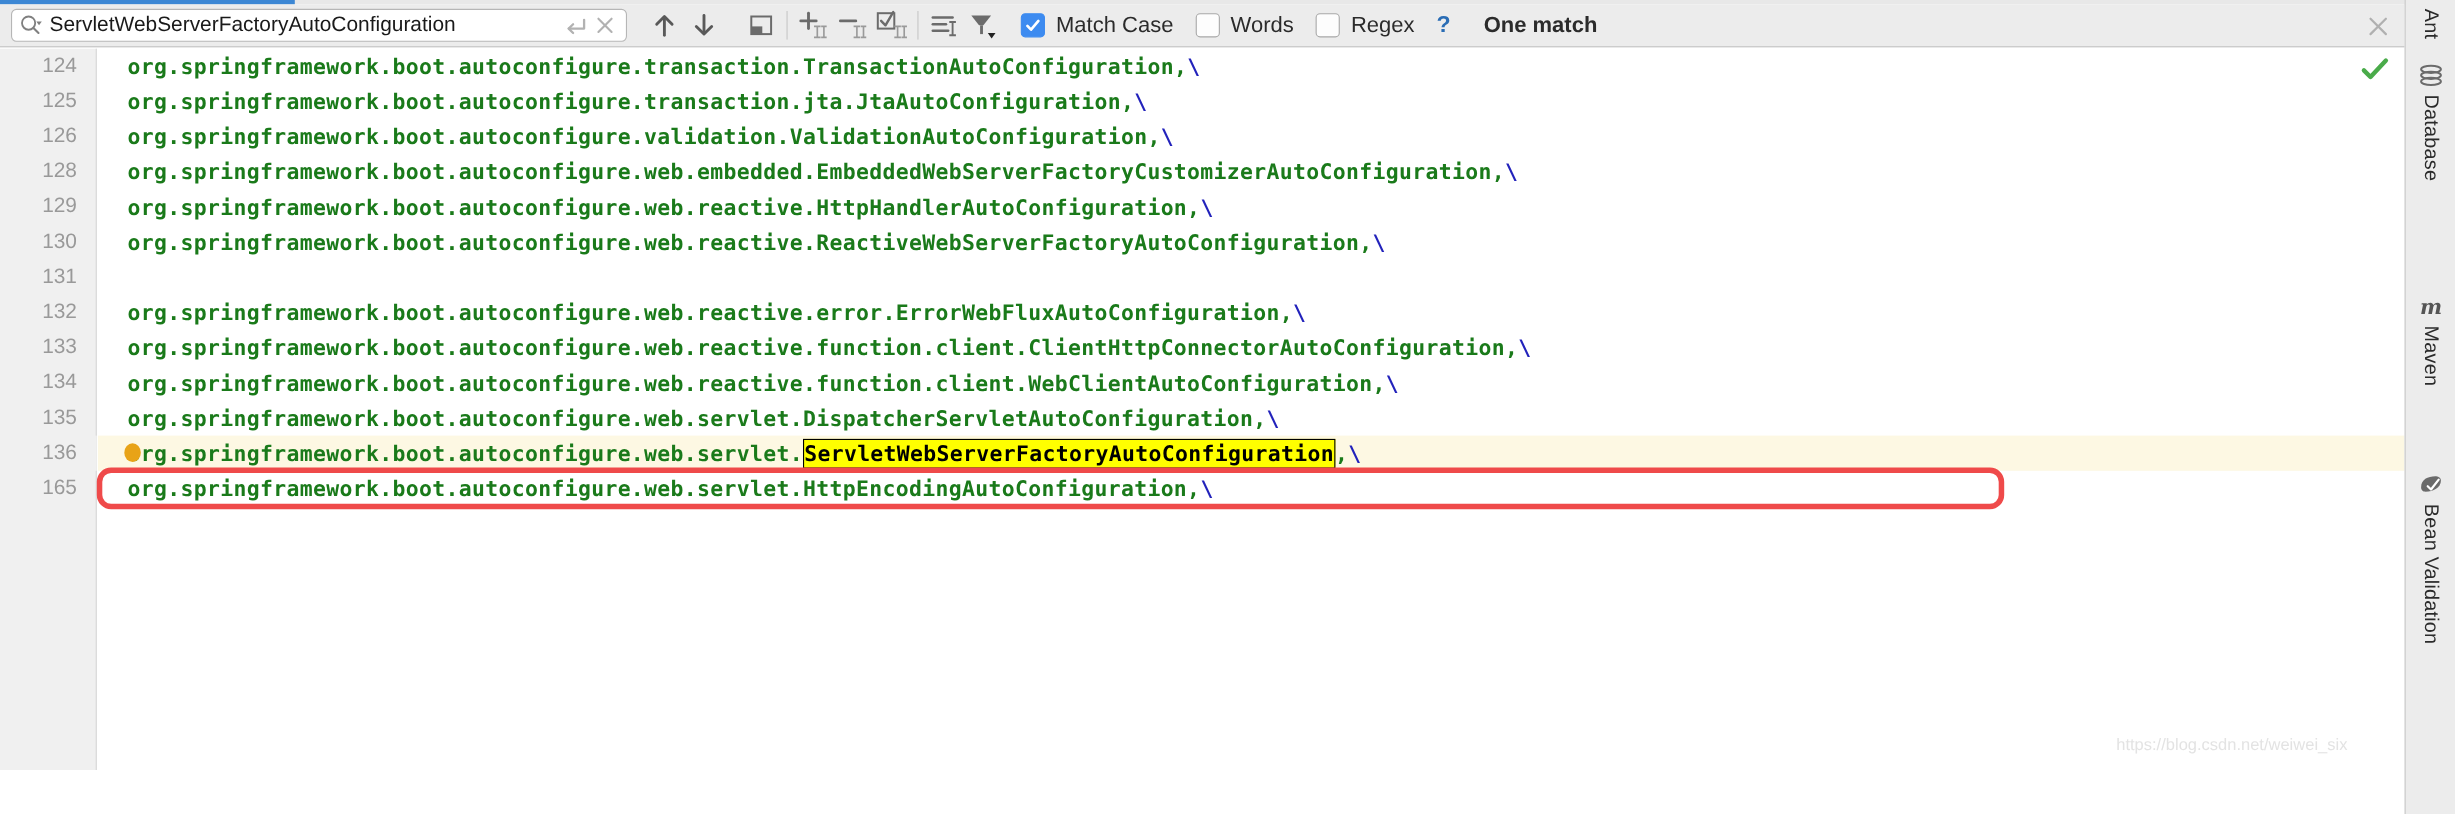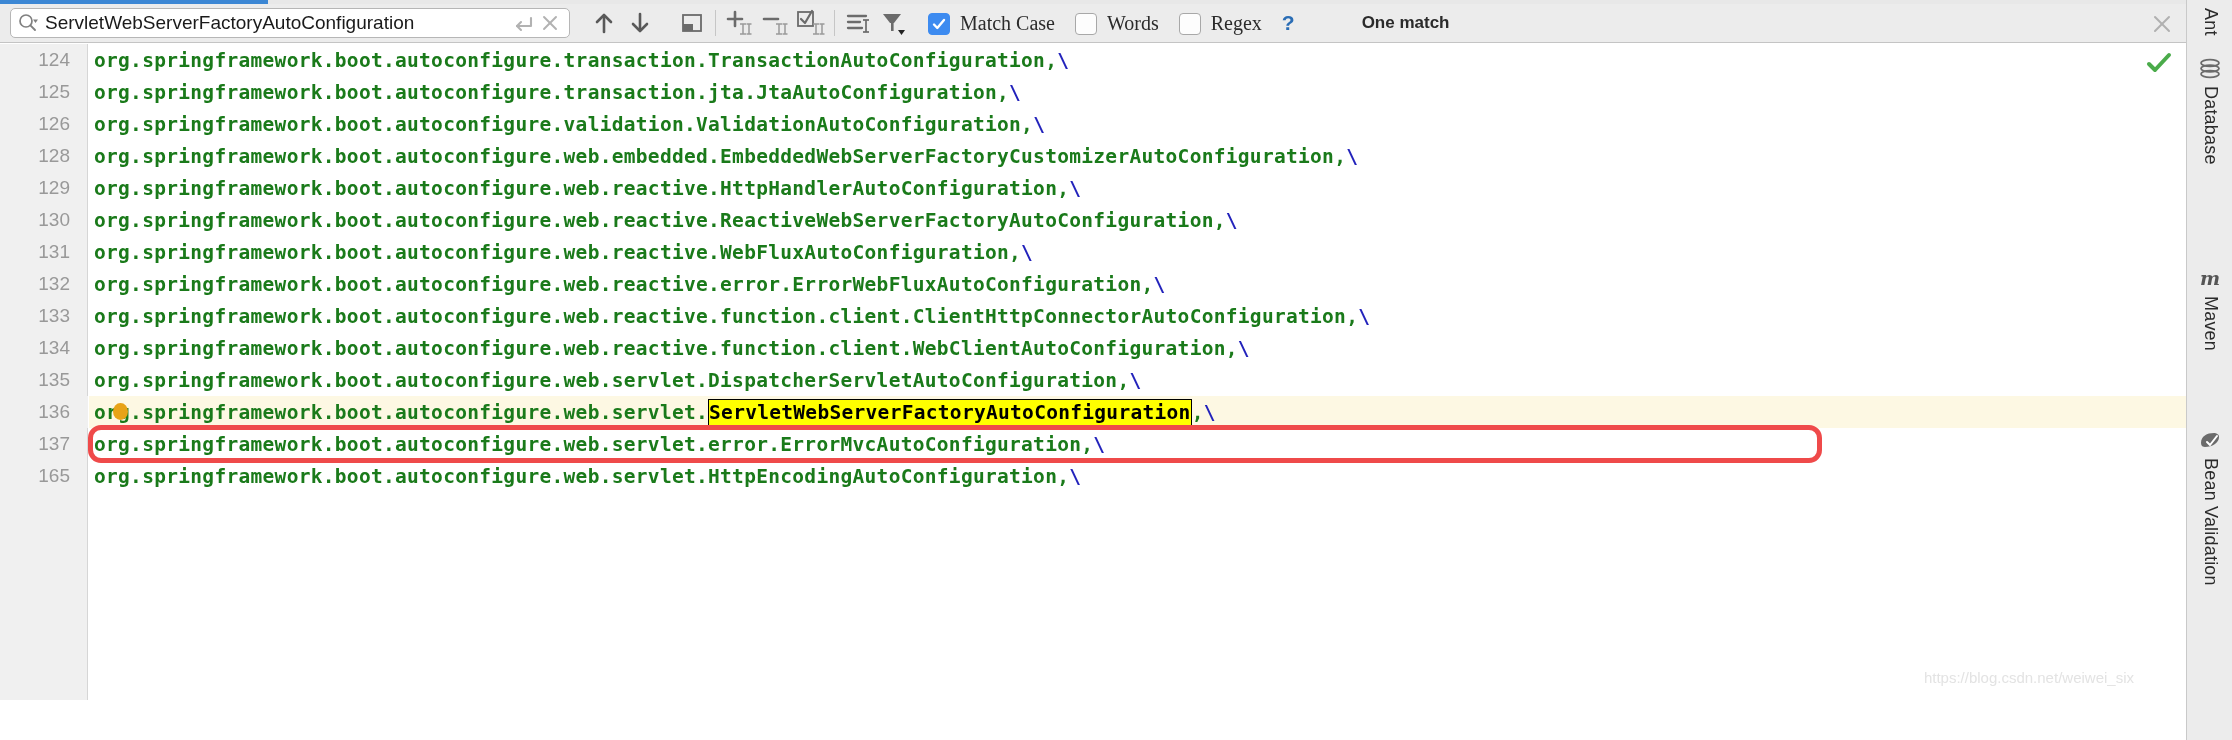--- a/index.html
+++ b/index.html
@@ -45,42 +45,41 @@
   .sb-btn { width: 26px; height: 26px; display:flex; align-items:center; justify-content:center; cursor: pointer; }
 
   .tb-sep { width: 1px; height: 26px; background: #c6c6c6; margin: 0 5px; }
   .tb-icon {
     width: 36px; height: 32px;
     display: flex; align-items: center; justify-content: center;
     cursor: pointer;
   }
   .tb-gap-lg { width: 16px; }
 
-  .cb-wrap { display: flex; align-items: flex-end; cursor: pointer; font-family: Liberation Serif, serif; }
+  .cb-wrap { display: flex; align-items: flex-start; cursor: pointer; }
   .cb {
     width: 22px; height: 22px;
     border-radius: 4px;
     border: 1px solid #a8a8a8;
     background: #fdfdfd;
     display: flex; align-items: center; justify-content: center;
   }
   .cb.checked { background: #3d8bf0; border-color: #3d8bf0; }
   .cb-label {
     font-size: 20px; color: #2b2b2b;
     margin-left: 10px; margin-right: 20px;
     white-space: nowrap;
   }
   .help-q {
     font-size: 21px; font-weight: bold; color: #2a6db5;
     cursor: pointer; margin-right: 30px;
   }
   .match-status {
-    font-size: 17px; font-weight: bold; color: #2b2b2b;
+    font-size: 20px; font-weight: bold; color: #2b2b2b;
     white-space: nowrap;
-    margin-left: 37px;
   }
   .toolbar-close {
     position: absolute; right: 12px; top: 8px;
     width: 24px; height: 24px;
     display: flex; align-items: center; justify-content: center;
     cursor: pointer;
   }
 
   
   .editor {
@@ -113,21 +112,21 @@
     position: relative;
     width: 88px; flex: 0 0 88px;
     text-align: right; padding-right: 18px;
     font-family: "Liberation Sans", sans-serif;
     font-size: 19px;
     color: #999999;
     z-index: 2;
   }
   .code {
     position: relative;
-    padding-left: 6px;
+    padding-left: 28px;
     font-family: "DejaVu Sans Mono", monospace;
     font-weight: bold;
     font-size: 19.5px;
     letter-spacing: 0.3px;
     color: #1a7a1a;
     white-space: pre;
     z-index: 2;
   }
   .code .bs { color: #2222bb; }
   .code .cm { color: #1a7a1a; }
@@ -375,21 +374,20 @@
         <div class="row">
           <div class="gnum">129</div>
           <div class="code"><span>org.springframework.boot.autoconfigure.web.reactive.HttpHandlerAutoConfiguration</span><span class="cm">,</span><span class="bs">\</span></div>
         </div>
         <div class="row">
           <div class="gnum">130</div>
           <div class="code"><span>org.springframework.boot.autoconfigure.web.reactive.ReactiveWebServerFactoryAutoConfiguration</span><span class="cm">,</span><span class="bs">\</span></div>
         </div>
         <div class="row">
           <div class="gnum">131</div>
-          <div class="code"><span>org.springframework.boot.autoconfigure.web.reactive.WebFluxAutoConfiguration</span><span class="cm">,</span><span class="bs">\</span></div>
         </div>
         <div class="row">
           <div class="gnum">132</div>
           <div class="code"><span>org.springframework.boot.autoconfigure.web.reactive.error.ErrorWebFluxAutoConfiguration</span><span class="cm">,</span><span class="bs">\</span></div>
         </div>
         <div class="row">
           <div class="gnum">133</div>
           <div class="code"><span>org.springframework.boot.autoconfigure.web.reactive.function.client.ClientHttpConnectorAutoConfiguration</span><span class="cm">,</span><span class="bs">\</span></div>
         </div>
         <div class="row">
@@ -398,24 +396,20 @@
         </div>
         <div class="row">
           <div class="gnum">135</div>
           <div class="code"><span>org.springframework.boot.autoconfigure.web.servlet.DispatcherServletAutoConfiguration</span><span class="cm">,</span><span class="bs">\</span></div>
         </div>
         <div class="row hl">
           <div class="gnum-bg"></div>
           <div class="line-bg"></div>
           <div class="gnum">136</div>
           <div class="code"><span>org.springframework.boot.autoconfigure.web.servlet.</span><span class="match">ServletWebServerFactoryAutoConfiguration</span><span class="cm">,</span><span class="bs">\</span></div>
-        </div>
-        <div class="row">
-          <div class="gnum">137</div>
-          <div class="code"><span>org.springframework.boot.autoconfigure.web.servlet.error.ErrorMvcAutoConfiguration</span><span class="cm">,</span><span class="bs">\</span></div>
         </div>
         <div class="row">
           <div class="gnum">165</div>
           <div class="code"><span>org.springframework.boot.autoconfigure.web.servlet.HttpEncodingAutoConfiguration</span><span class="cm">,</span><span class="bs">\</span></div>
         </div>
       </div>
 
     <div class="marker-dot" id="marker-dot" style="top: 359px; left: 113px;"></div>
 
     <div class="redbox" id="redbox" style="top: 381px; left: 88px; width: 1734px; height: 38px; border-color: rgb(239, 74, 74);"></div>

